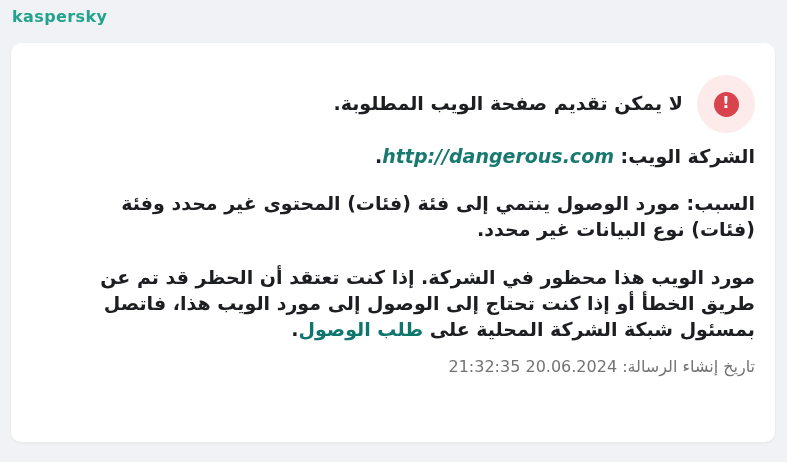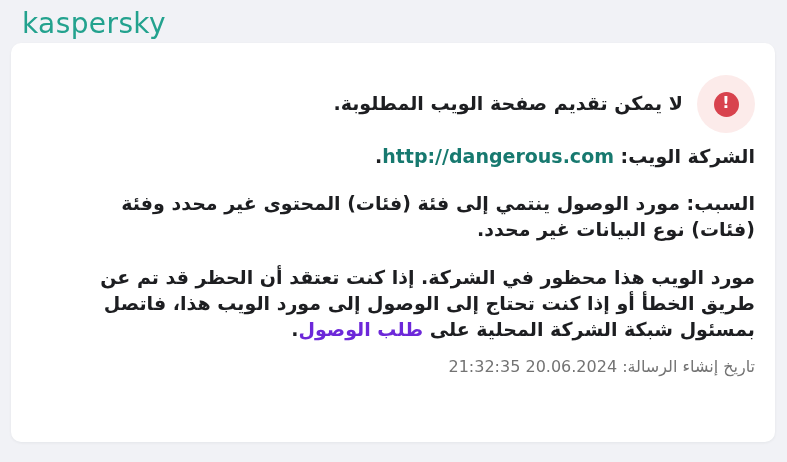--- a/index.html
+++ b/index.html
@@ -5,23 +5,23 @@
   * { margin: 0; padding: 0; box-sizing: border-box; }
   html, body {
     width: 787px; height: 462px;
     background: #f1f2f6;
     font-family: "DejaVu Sans", sans-serif;
     overflow: hidden;
     position: relative;
   }
   .logo {
     position: absolute;
-    top: 7px; left: 22px;
-    font-size: 28px;
-    font-weight: 400;
+    top: 7px; left: 12px;
+    font-size: 16px;
+    font-weight: 700;
     letter-spacing: 0.4px;
     color: #23a28e;
     direction: ltr;
   }
   .card {
     position: absolute;
     top: 43px; left: 11px;
     width: 764px; height: 399px;
     background: #ffffff;
     border-radius: 10px;
@@ -69,23 +69,24 @@
   .msg-line {
     font-size: 19px;
     font-weight: 700;
     line-height: 1.38;
     margin-bottom: 21px;
   }
   .link-teal {
     color: #17796f;
     text-decoration: none;
     font-weight: 700;
+    font-style: italic;
   }
   .link-green {
-    color: #6d28d9;
+    color: #0f766e;
     text-decoration: none;
     font-weight: 700;
     cursor: pointer;
   }
   .date-line {
     font-size: 16px;
     font-weight: 400;
     color: #737373;
     margin-top: -6px;
   }

